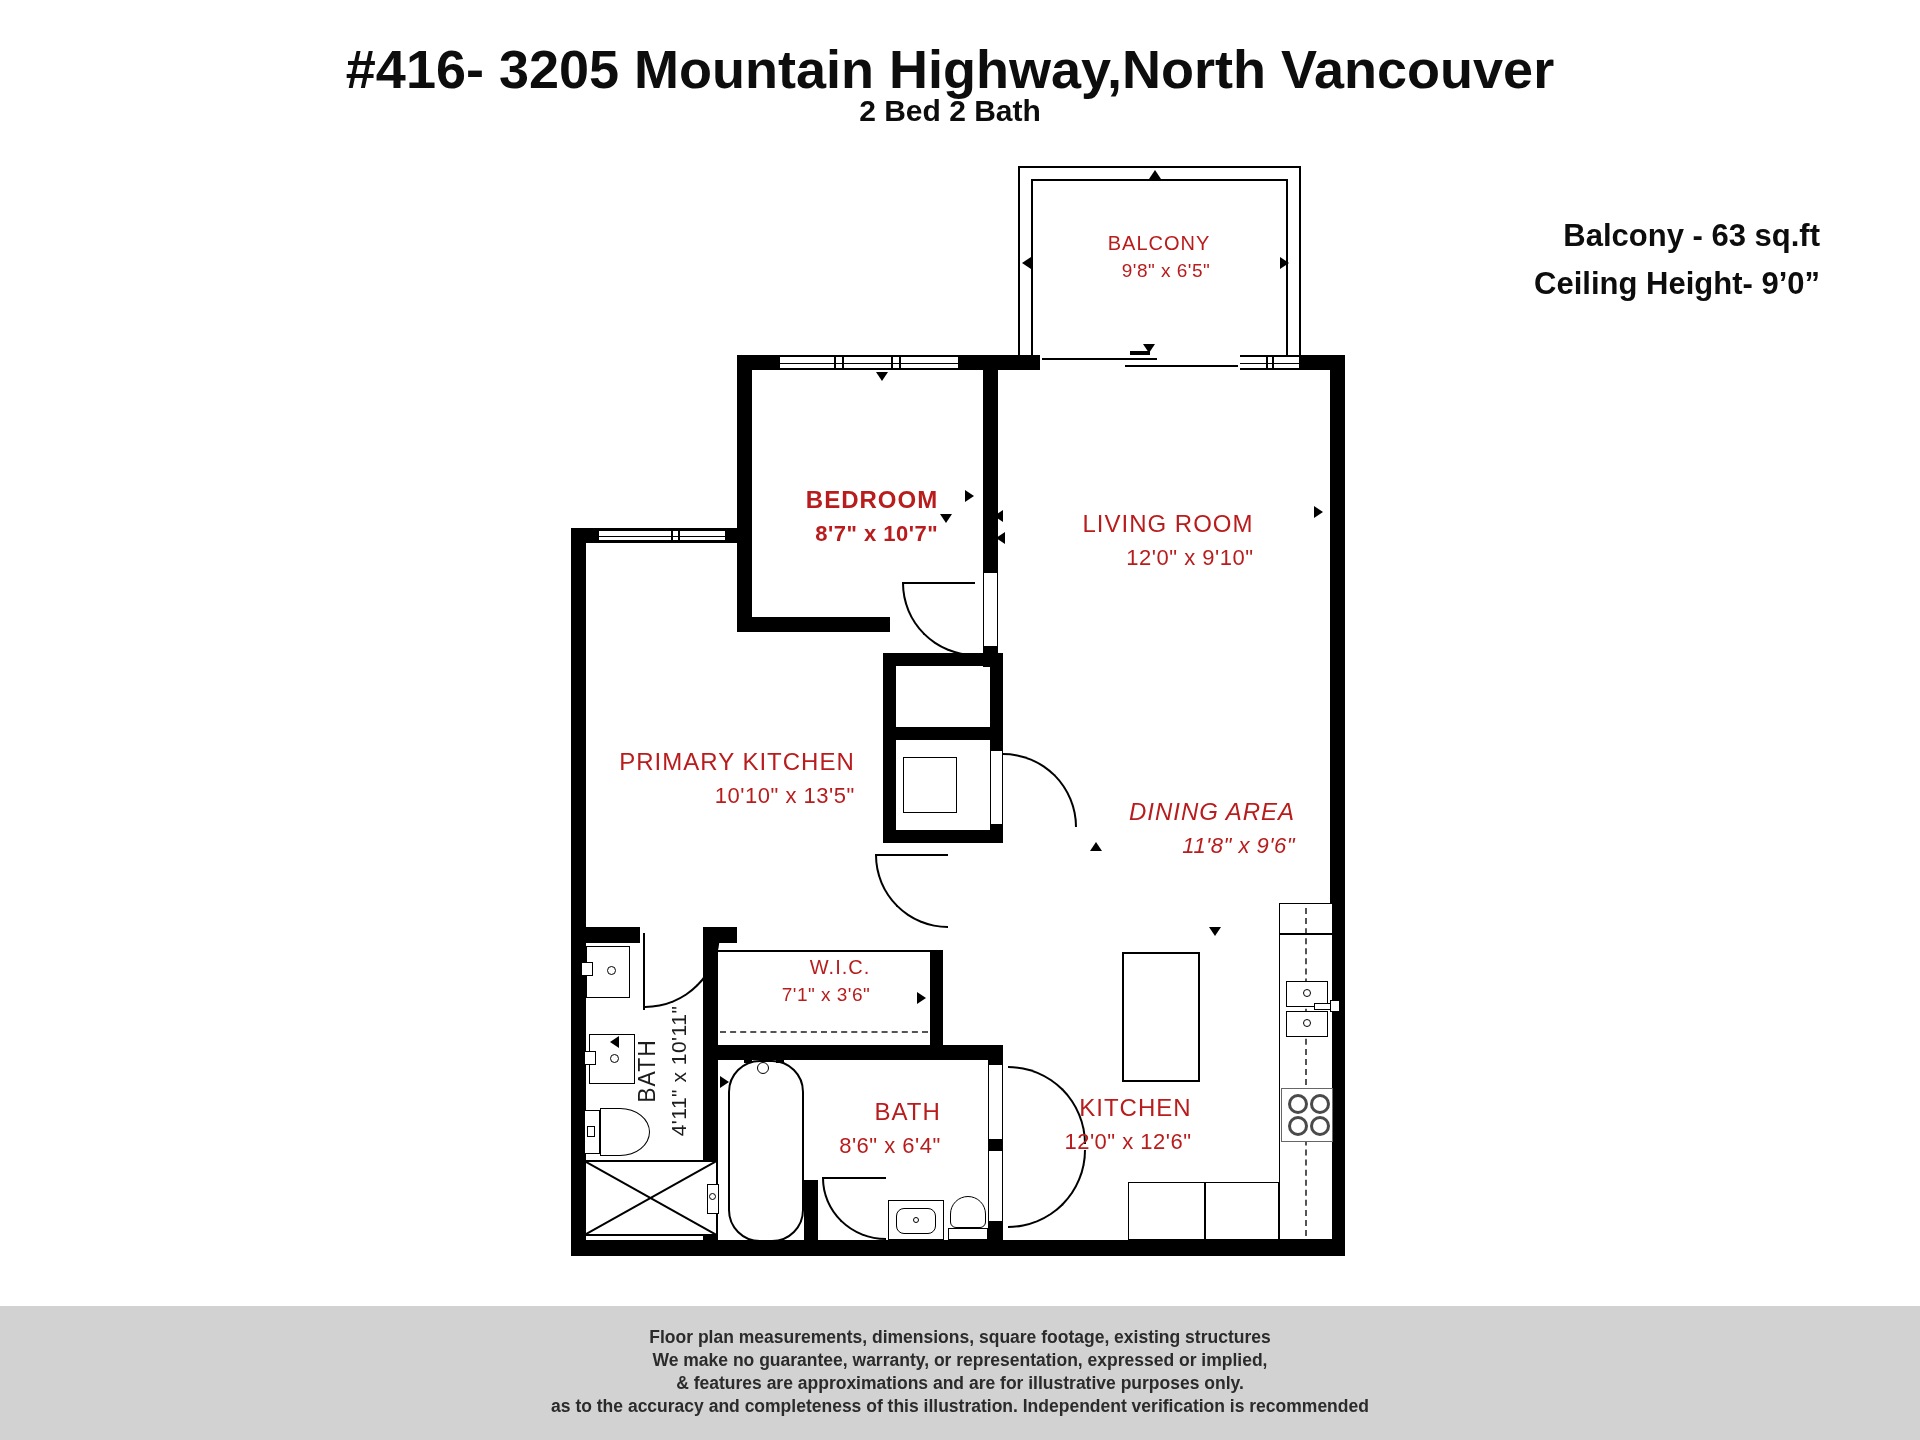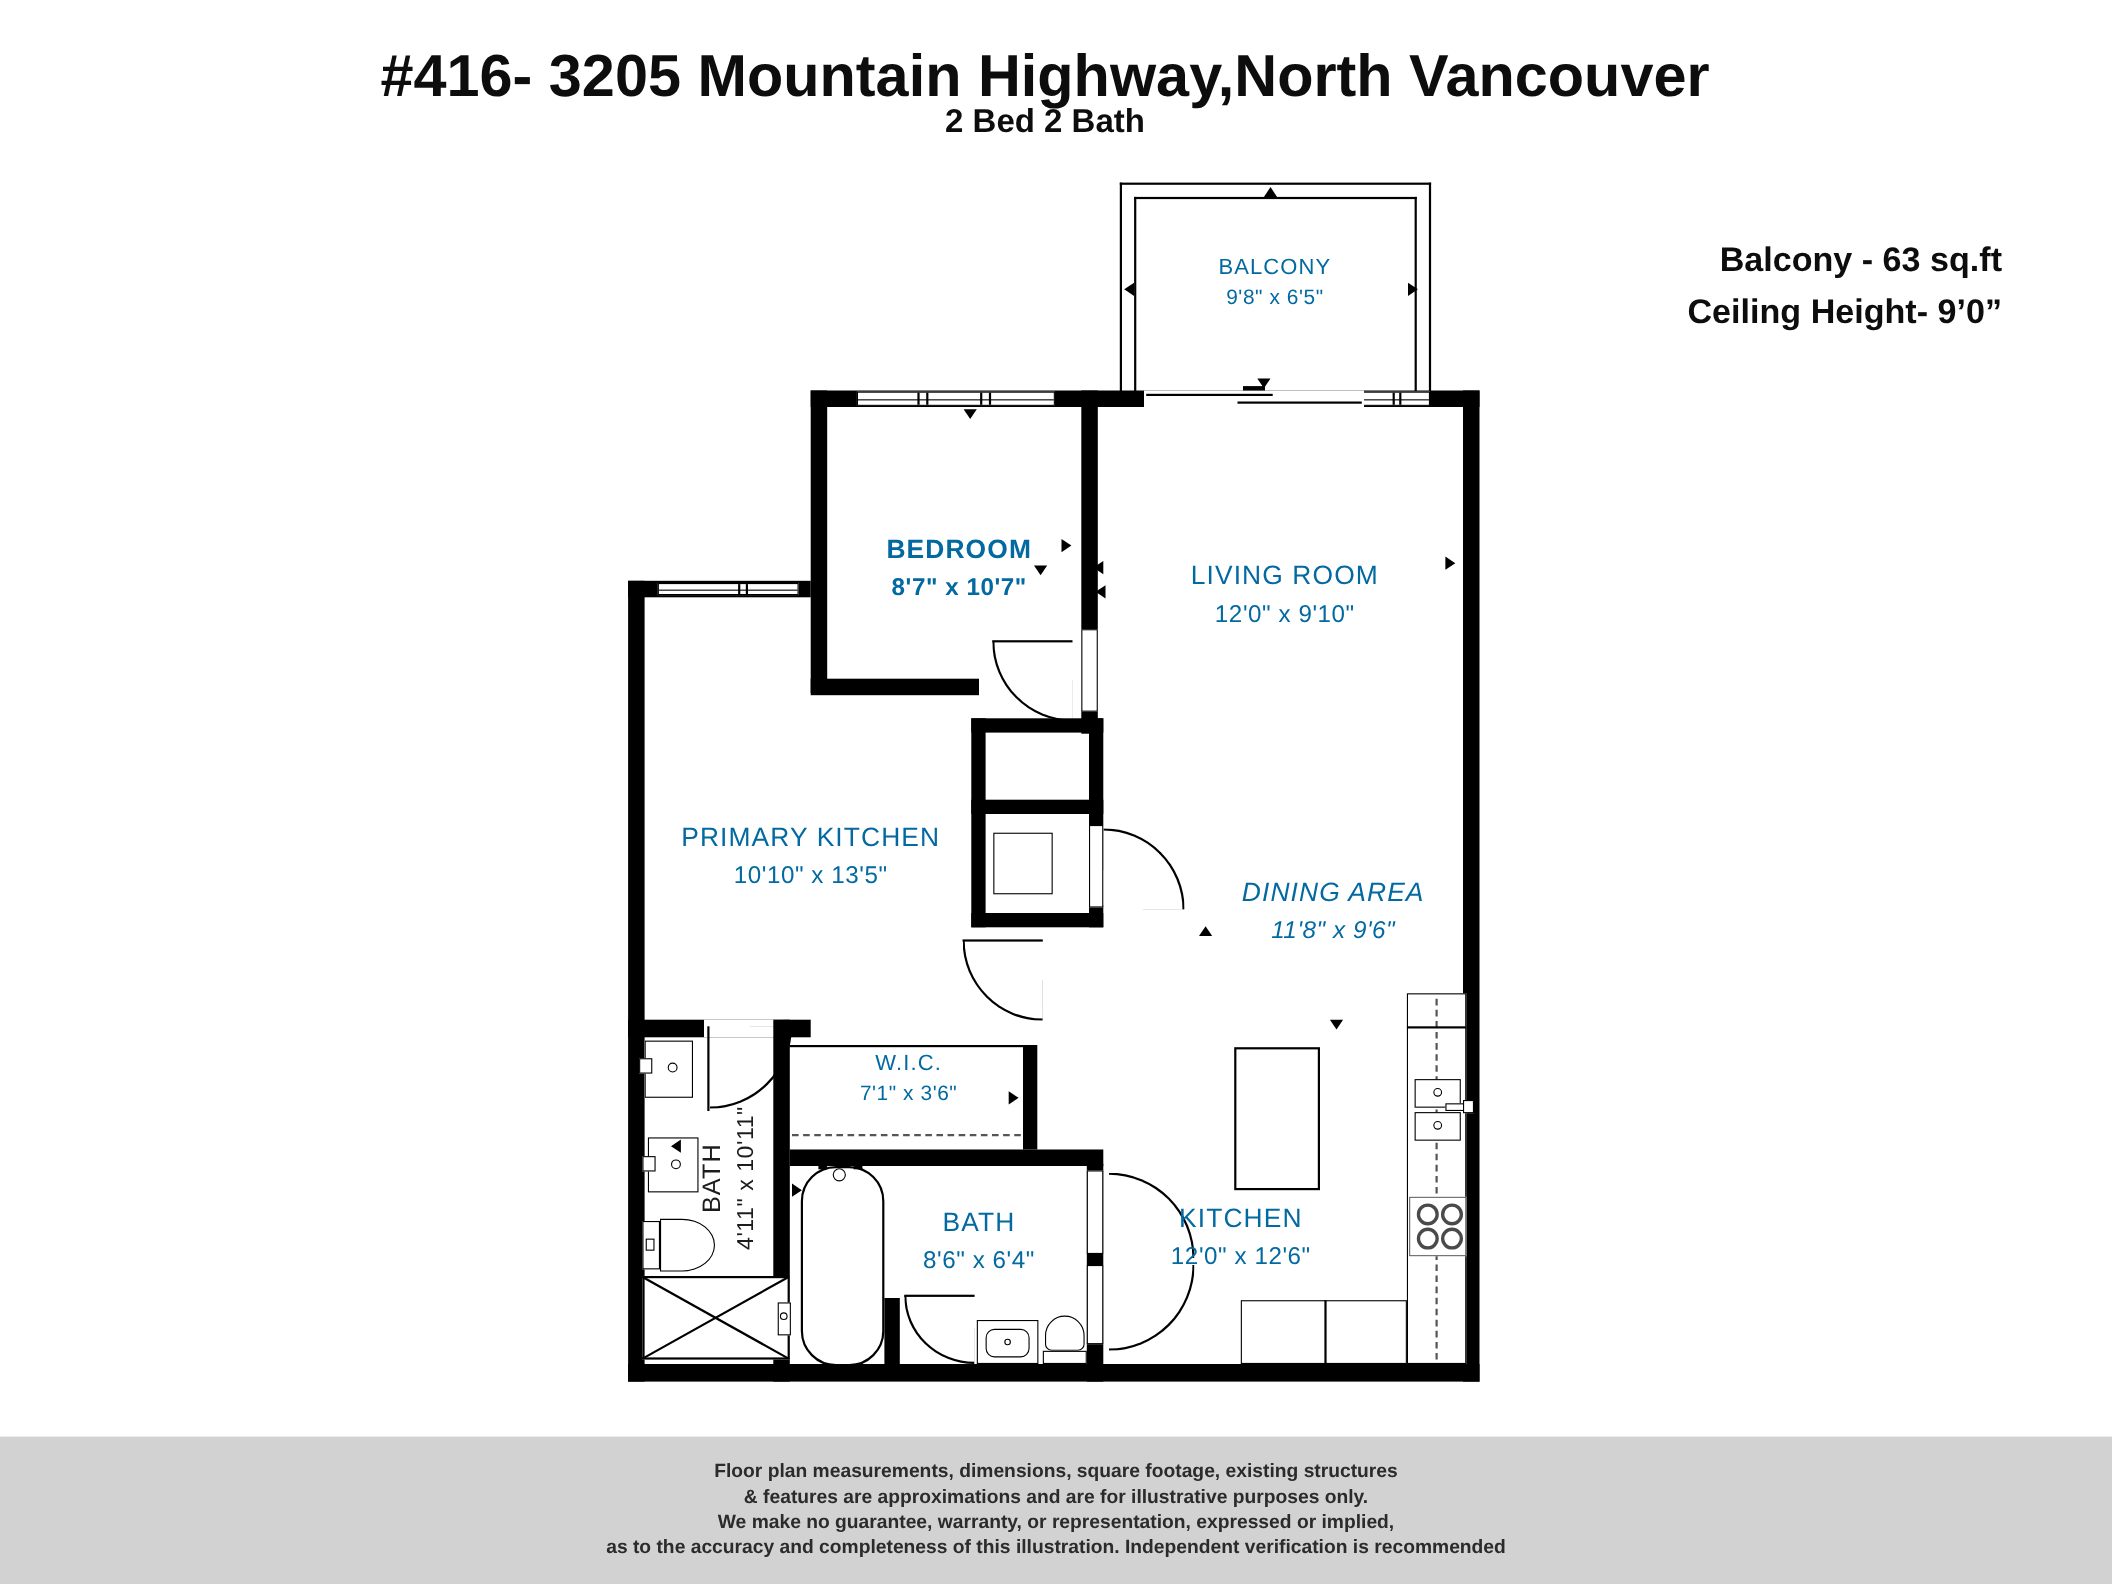--- a/index.html
+++ b/index.html
@@ -17,21 +17,21 @@
   .arc.br{border-right:2px solid #000;border-bottom:2px solid #000;border-bottom-right-radius:100% 100%;}
   .arc.tr{border-right:2px solid #000;border-top:2px solid #000;border-top-right-radius:100% 100%;}
   .dashv{position:absolute;border-left:2px dashed #555;}
   .dashh{position:absolute;border-top:2px dashed #555;}
   .diag{position:absolute;height:0;border-top:2px solid #000;}
   .tri{position:absolute;width:0;height:0;}
   .tri.up{border-left:6px solid transparent;border-right:6px solid transparent;border-bottom:9px solid #000;}
   .tri.down{border-left:6px solid transparent;border-right:6px solid transparent;border-top:9px solid #000;}
   .tri.left{border-top:6px solid transparent;border-bottom:6px solid transparent;border-right:9px solid #000;}
   .tri.right{border-top:6px solid transparent;border-bottom:6px solid transparent;border-left:9px solid #000;}
-  .lbl{position:absolute;text-align:center;color:#0369a1;letter-spacing:1px;
+  .lbl{position:absolute;text-align:right;color:#b91c1c;letter-spacing:1px;
        transform:translateX(-50%);white-space:nowrap;}
   .lbl .nm{font-size:24px;}
   .lbl .dm{font-size:22px;margin-top:7px;letter-spacing:0.5px;}
   .lbl.small .nm{font-size:20px;}
   .lbl.small .dm{font-size:19px;margin-top:5px;}
   .vlbl{position:absolute;text-align:center;white-space:nowrap;color:#1c1c1c;letter-spacing:1px;
         transform:translate(-50%,-50%) rotate(-90deg);}
   .vlbl .nm{font-size:23px;}
   .vlbl .dm{font-size:21px;margin-top:6px;letter-spacing:0.5px;}
   .title{position:absolute;top:38px;left:0;width:1900px;text-align:center;
@@ -228,17 +228,17 @@
   </div>
   <div class="lbl" style="left:1128px;top:1094px;">
     <div class="nm">KITCHEN</div>
     <div class="dm">12'0" x 12'6"</div>
   </div>
 </div>
 
 <div class="footer">
   <div class="disclaimer">
     <div>Floor plan measurements, dimensions, square footage, existing structures</div>
+    <div>We make no guarantee, warranty, or representation, expressed or implied,</div>
     <div>&amp; features are approximations and are for illustrative purposes only.</div>
-    <div>We make no guarantee, warranty, or representation, expressed or implied,</div>
     <div>as to the accuracy and completeness of this illustration. Independent verification is recommended</div>
   </div>
 </div>
 
 </body></html>

